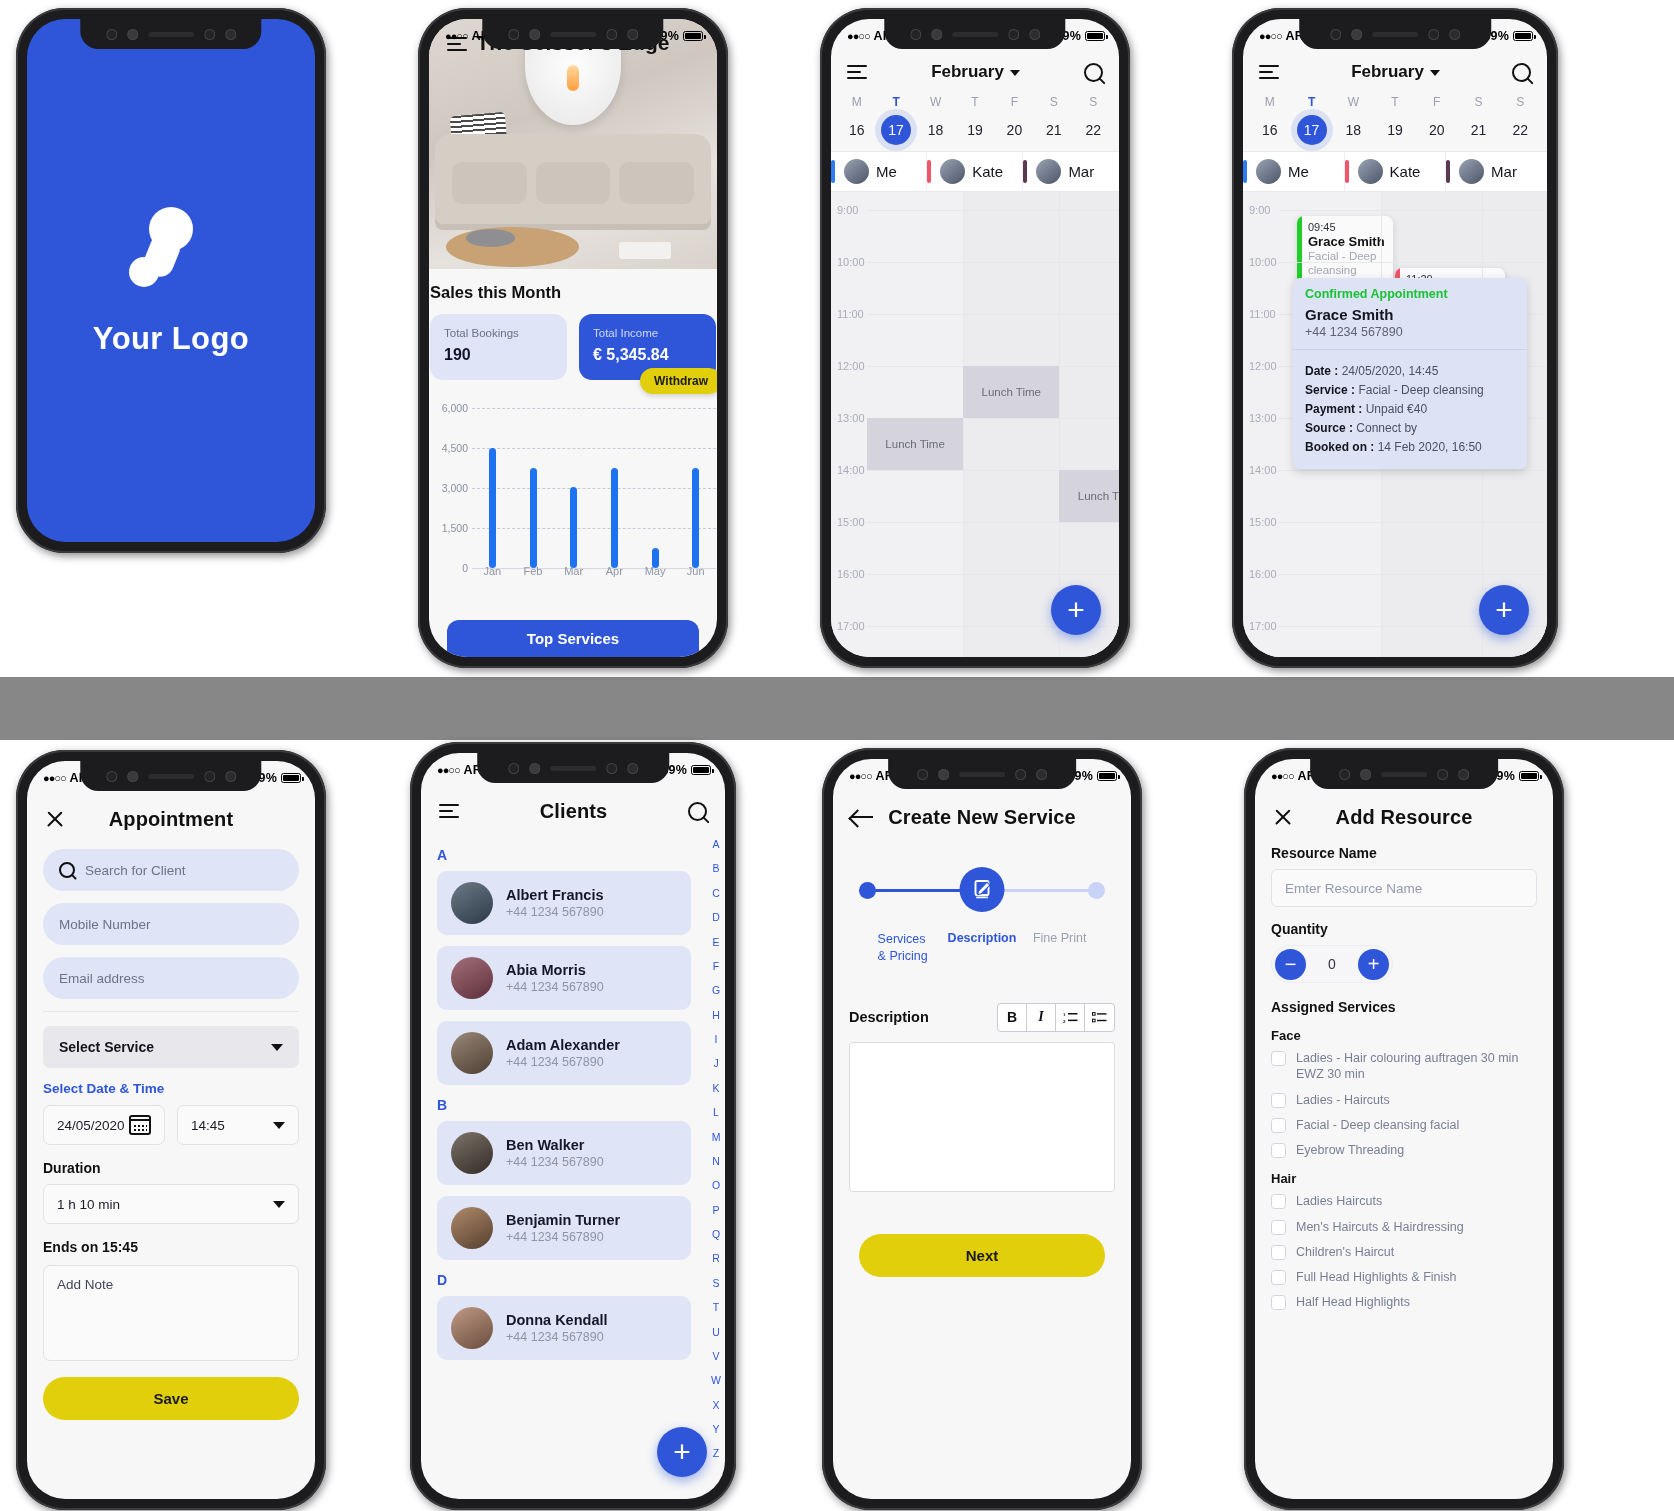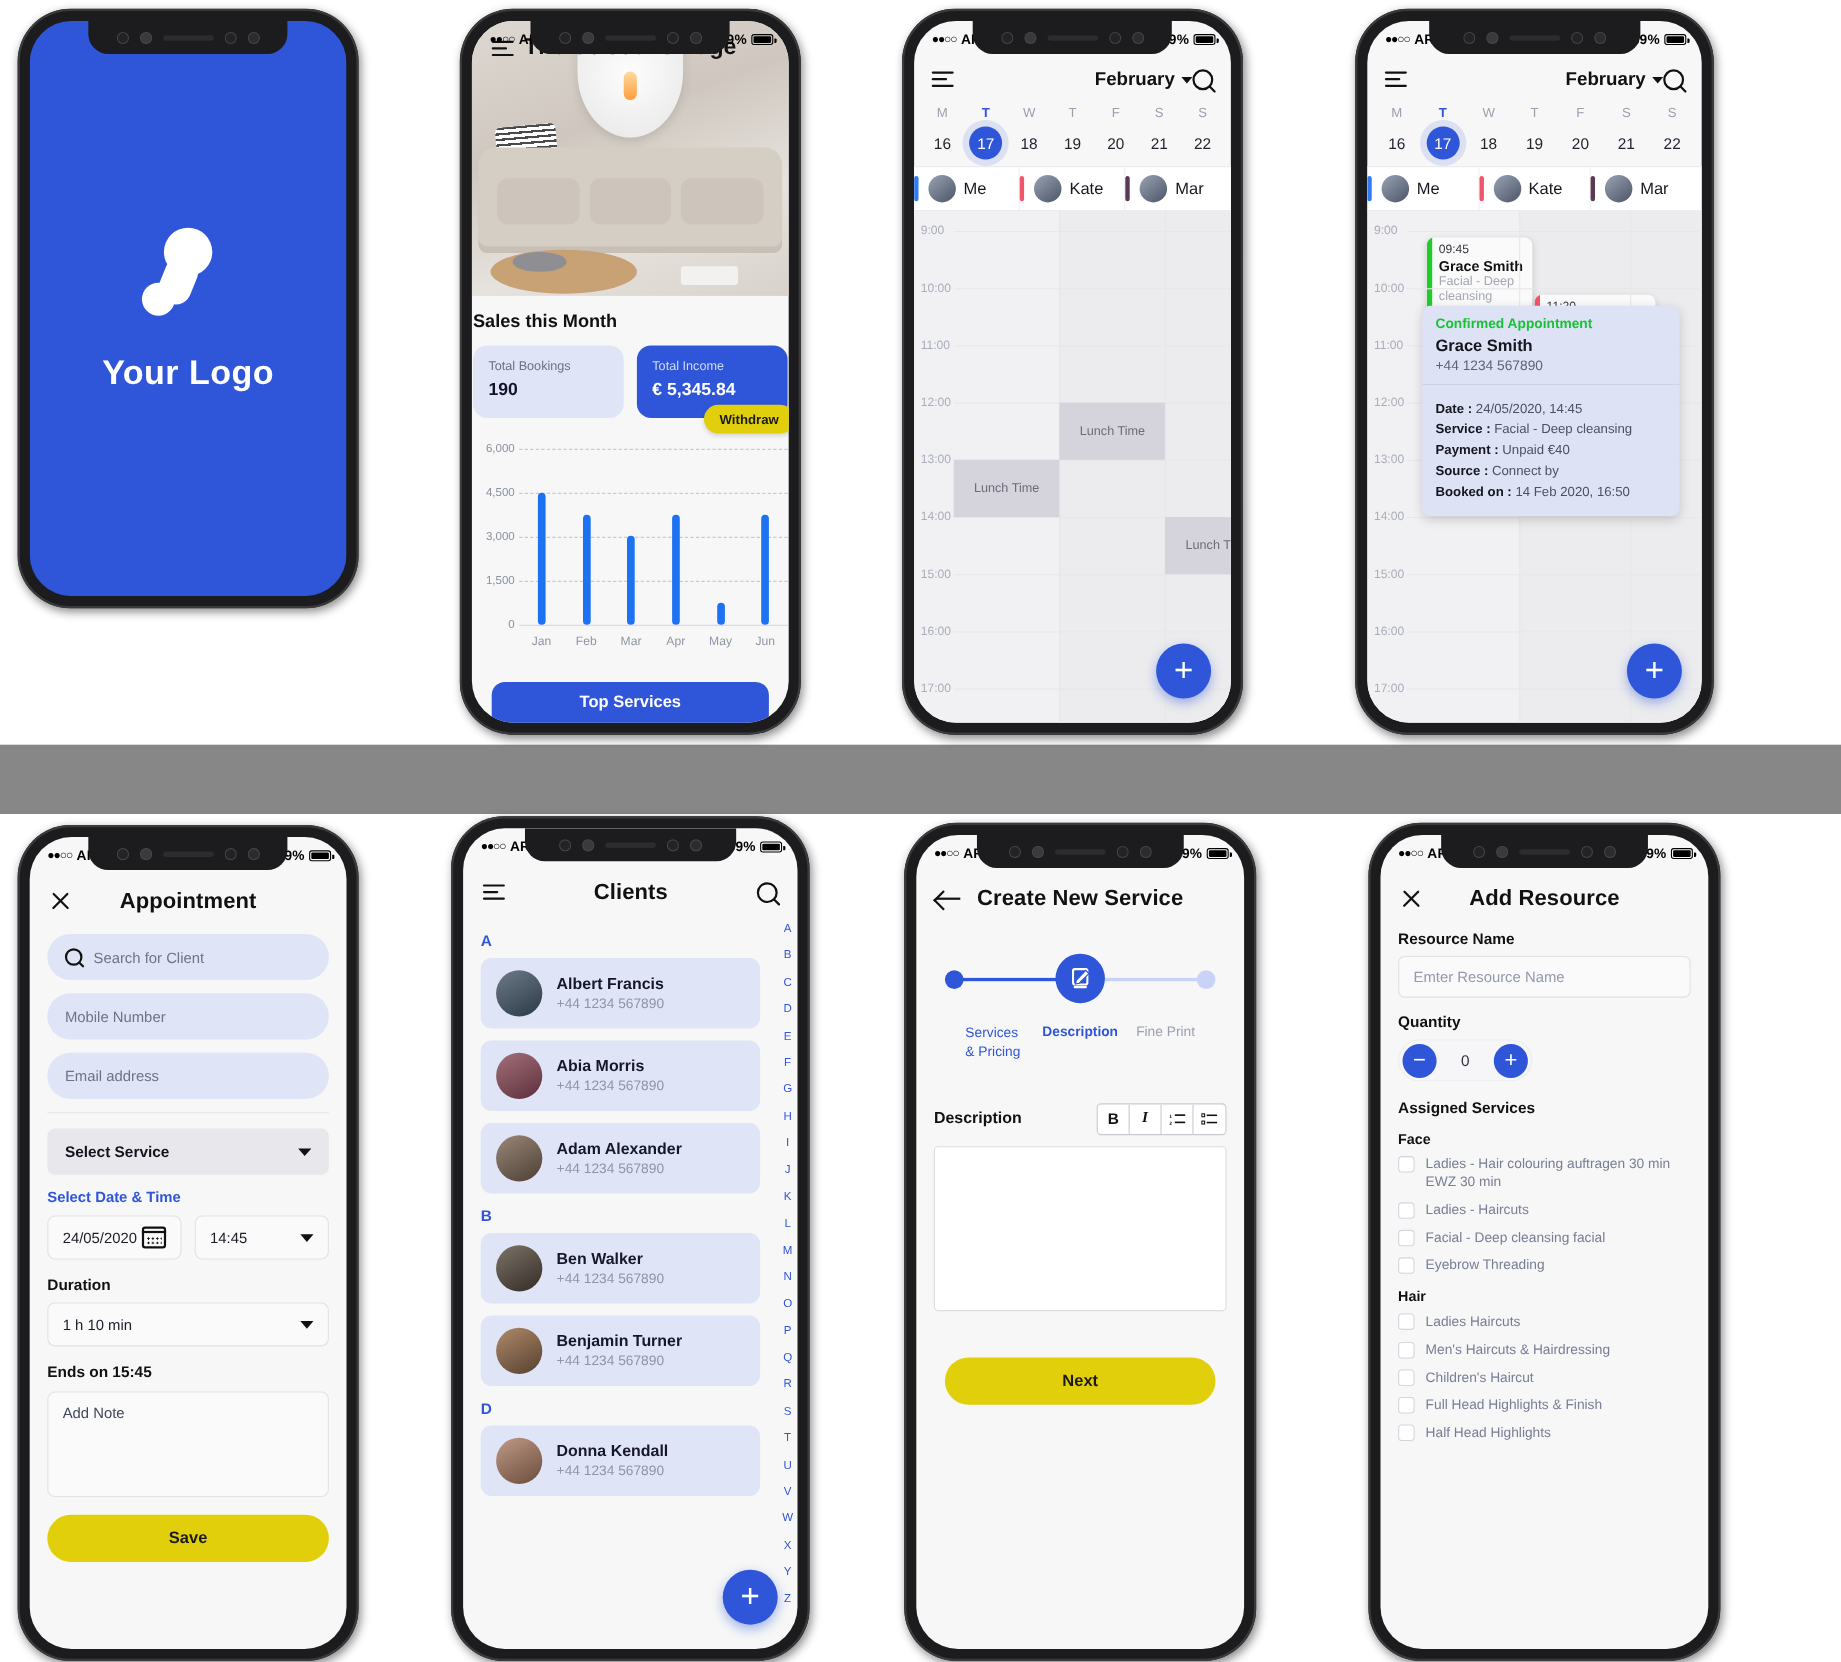--- a/index.html
+++ b/index.html
@@ -94,27 +94,27 @@
   .kpi.blue .val{color:#fff;}
   .withdraw{position:absolute;right:-6px;bottom:-14px;background:#e2cf0b;color:#1a1a1a;font-size:12px;font-weight:700;padding:6px 14px;border-radius:14px;box-shadow:0 2px 5px rgba(0,0,0,.16);cursor:pointer;}
 
   .chart{margin-top:28px;position:relative;height:185px;padding-left:42px;}
   .chart .yl{position:absolute;left:0;transform:translateY(-50%);font-size:10.5px;color:#8b90a0;width:38px;text-align:right;}
   .chart .gl{position:absolute;left:42px;right:0;border-top:1.3px dashed #c9cbd4;}
   .chart .axis{position:absolute;left:42px;right:0;border-top:1.3px solid #d6d8df;}
   .bars{position:absolute;left:42px;right:0;top:0;bottom:25px;display:flex;align-items:flex-end;justify-content:space-around;}
   .barwrap{flex:1;display:flex;flex-direction:column;align-items:center;justify-content:flex-end;height:100%;}
   .bar{width:7px;background:#1d72f2;border-radius:4px;}
-  .xlabels{position:absolute;left:42px;right:0;bottom:4px;display:flex;justify-content:space-around;}
+  .xlabels{position:absolute;left:42px;right:0;bottom:16px;display:flex;justify-content:space-around;}
   .xlabels span{flex:1;text-align:center;font-size:11px;color:#9095a5;}
   .topservices{position:absolute;left:18px;right:18px;bottom:-4px;background:#2f56d9;color:#fff;border-radius:12px 12px 0 0;padding:10px 0 14px;text-align:center;font-size:15px;font-weight:700;}
 
   
   .calbar{display:flex;align-items:center;padding:0 16px;height:46px;}
-  .calbar .month{flex:1;text-align:right;font-size:17px;font-weight:600;color:#111;}
+  .calbar .month{flex:1;text-align:center;font-size:17px;font-weight:600;color:#111;}
   .caret{display:inline-block;border-left:5px solid transparent;border-right:5px solid transparent;border-top:6px solid #111;margin-left:6px;vertical-align:middle;}
   .weekrow{display:flex;padding:0 6px 6px;}
   .daycell{flex:1;text-align:center;}
   .daycell .dn{font-size:12px;color:#9b9fae;margin-bottom:6px;}
   .daycell.sel .dn{color:#2f56d9;font-weight:700;}
   .daycell .num{font-size:14px;color:#22242f;height:30px;line-height:30px;}
   .daycell.sel .num{background:#2f56d9;color:#fff;border-radius:50%;width:30px;margin:0 auto;box-shadow:0 0 0 6px rgba(47,86,217,.14);}
   .resrow{display:flex;border-top:1px solid #e9e9ee;border-bottom:1px solid #e9e9ee;background:#fff;}
   .rescell{flex:0 0 33.4%;display:flex;align-items:center;gap:7px;padding:7px 6px;position:relative;border-right:1px solid #f0f0f4;}
   .rescell .acc{position:absolute;left:0;top:8px;bottom:8px;width:4px;border-radius:2px;}

